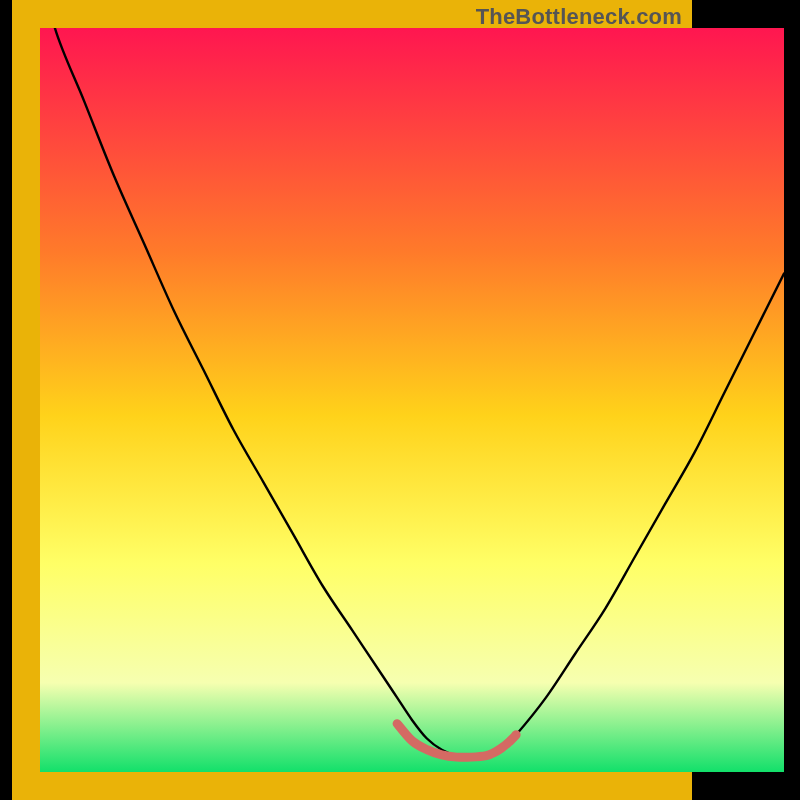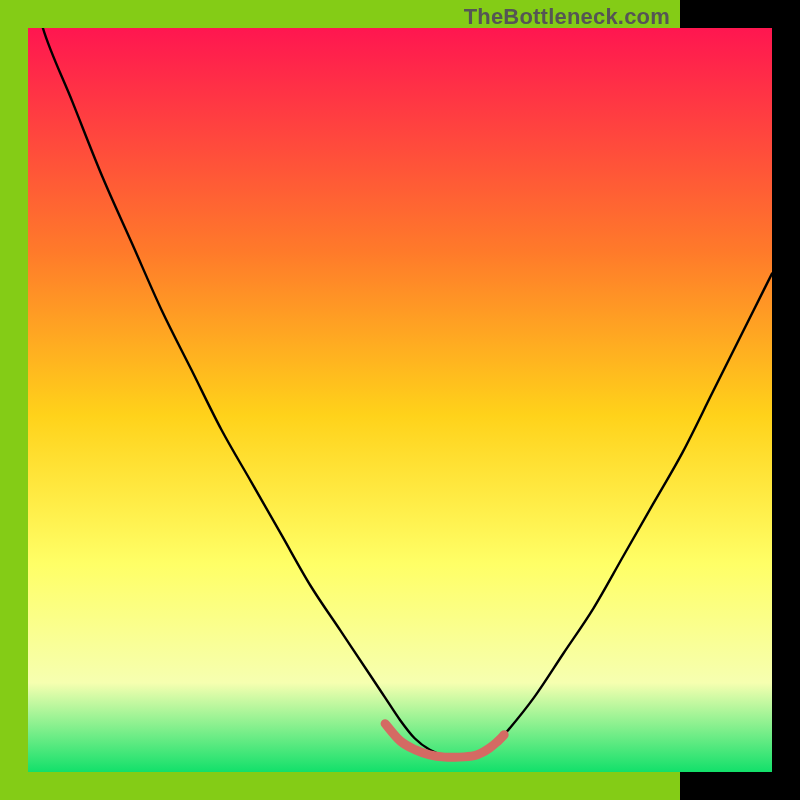--- a/index.html
+++ b/index.html
@@ -5,25 +5,25 @@
   html, body {
     margin: 0;
     padding: 0;
     width: 800px;
     height: 800px;
     background: #000;
     overflow: hidden;
   }
   .frame {
     position: absolute;
-    left: 0;
+    left: 12px;
     top: 0;
     width: 680px;
     height: 800px;
-    background: #84cc16;
+    background: #eab308;
   }
   .plot {
     position: absolute;
     left: 28px;
     top: 28px;
     width: 744px;
     height: 744px;
     overflow: hidden;
   }
   .watermark {

